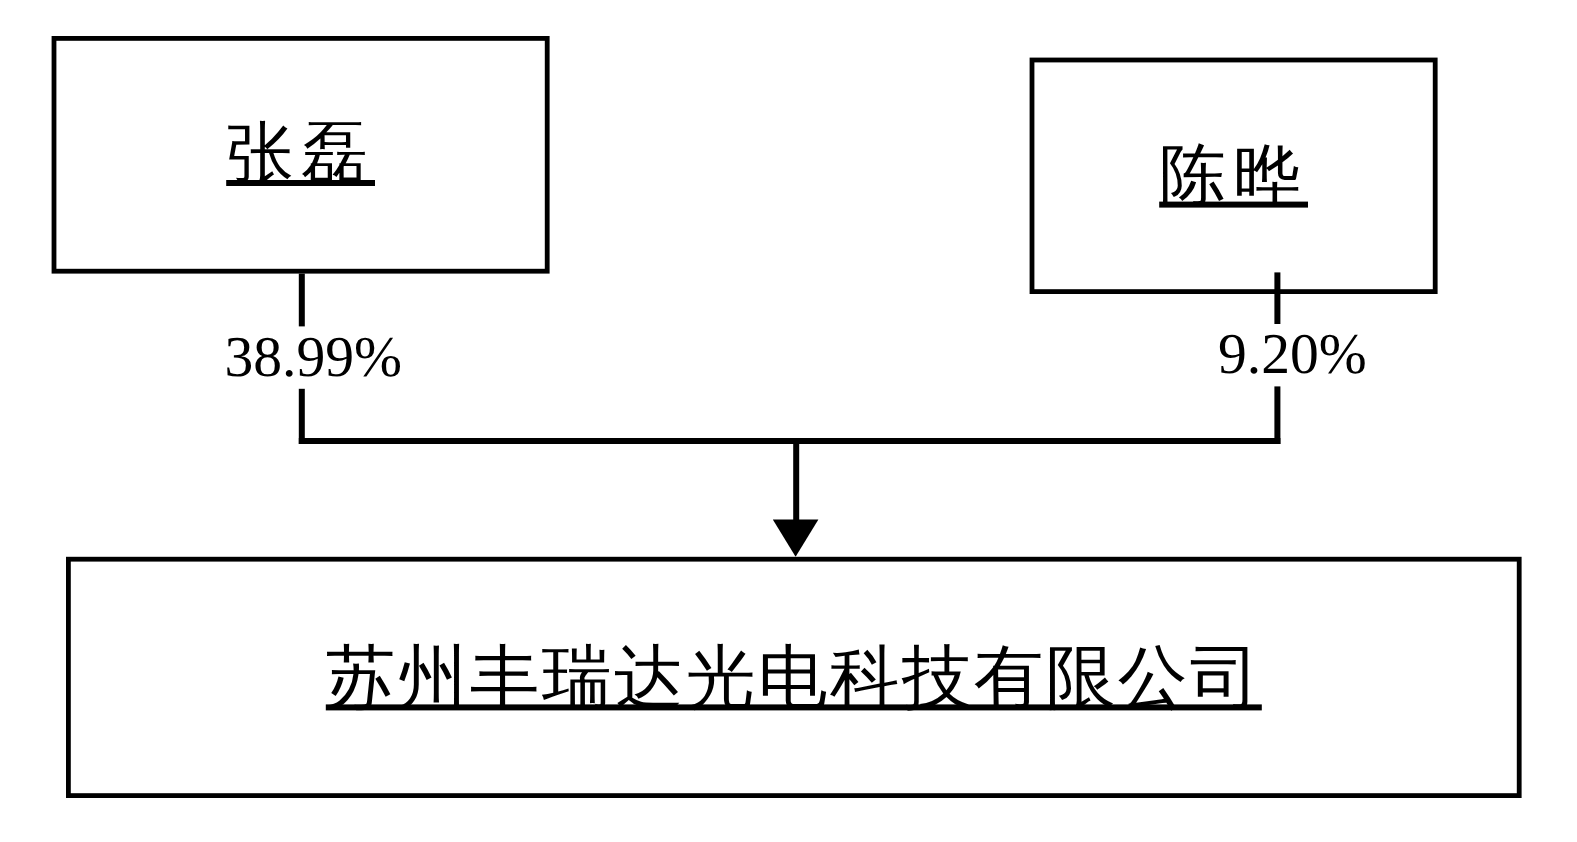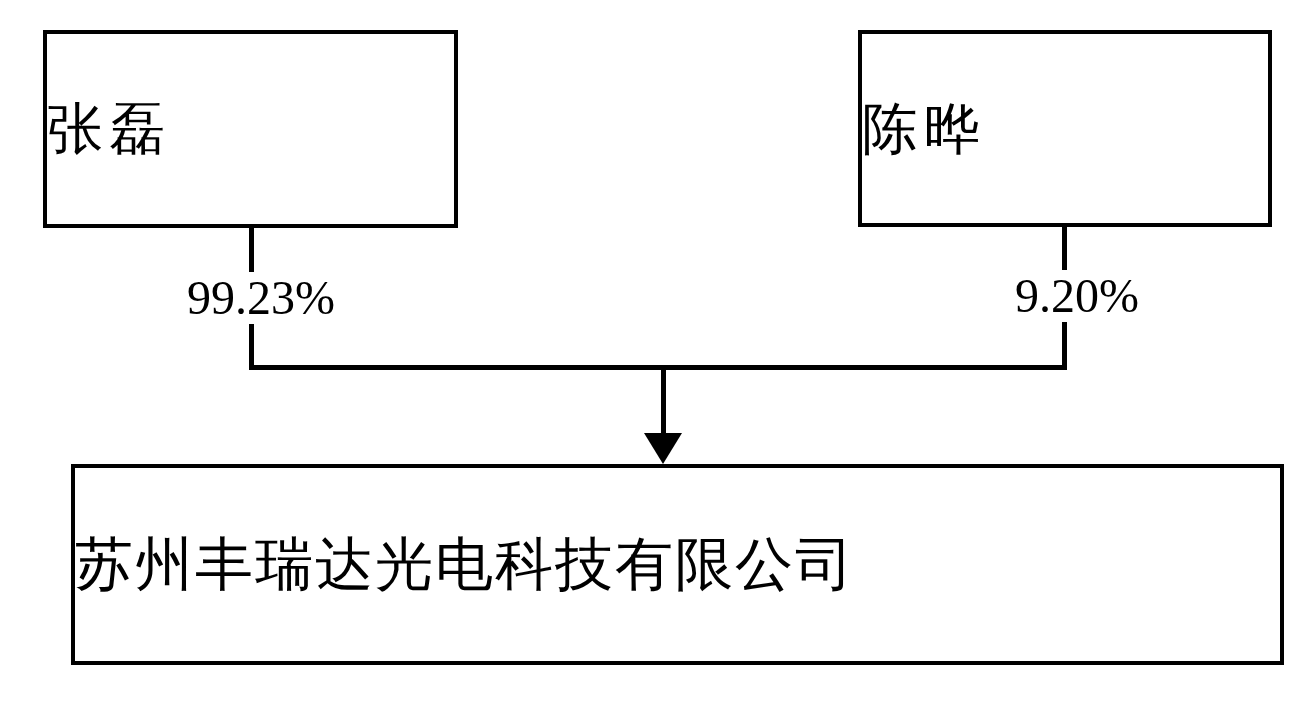--- a/index.html
+++ b/index.html
@@ -16,26 +16,27 @@
     color: #000000;
     overflow: hidden;
   }
   .node-box {
     position: absolute;
     box-sizing: border-box;
     border: 4px solid #000000;
     background: #ffffff;
     display: flex;
     align-items: center;
-    justify-content: flex-start;
+    justify-content: center;
     text-align: center;
+    text-decoration: underline;
   }
   .box-shareholder-left  { left: 43px;  top: 30px;  width: 415px;  height: 198px; }
-  .box-shareholder-right { left: 858px; top: 30px;  width: 414px;  height: 197px; }
-  .box-company           { left: 71px;  top: 464px; width: 1213px; height: 201px; }
+  .box-shareholder-right { left: 858px; top: 48px;  width: 340px;  height: 197px; }
+  .box-company           { left: 55px;  top: 464px; width: 1213px; height: 201px; }
 
   .shareholder-name {
     font-size: 56px;
     line-height: 1;
     letter-spacing: 6px;
     white-space: nowrap;
   }
   .company-name {
     font-size: 58px;
     line-height: 1;
@@ -88,20 +89,20 @@
   <div class="node-box box-shareholder-right">
     <span class="shareholder-name">陈晔</span>
   </div>
 
   <div class="line vline-left"></div>
   <div class="line vline-right"></div>
   <div class="line hline"></div>
   <div class="line arrow-stem"></div>
   <div class="arrowhead-down"></div>
 
-  <span class="pct-label pct-left">99.23%</span>
+  <span class="pct-label pct-left">38.99%</span>
   <span class="pct-label pct-right">9.20%</span>
 
   <div class="node-box box-company">
     <span class="company-name">苏州丰瑞达光电科技有限公司</span>
   </div>
 
 </div>
 
 </body></html>

